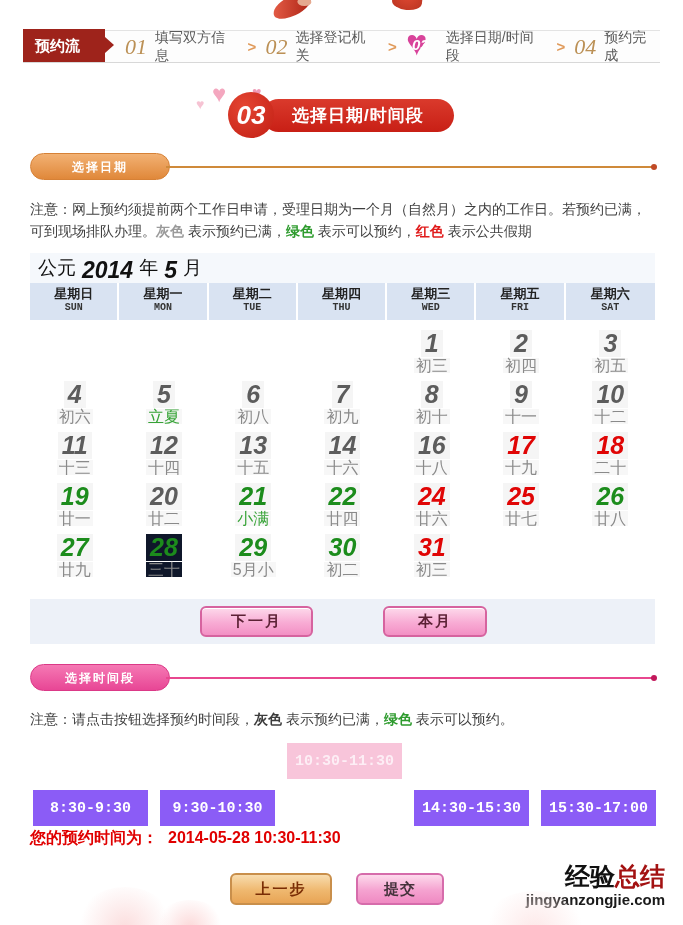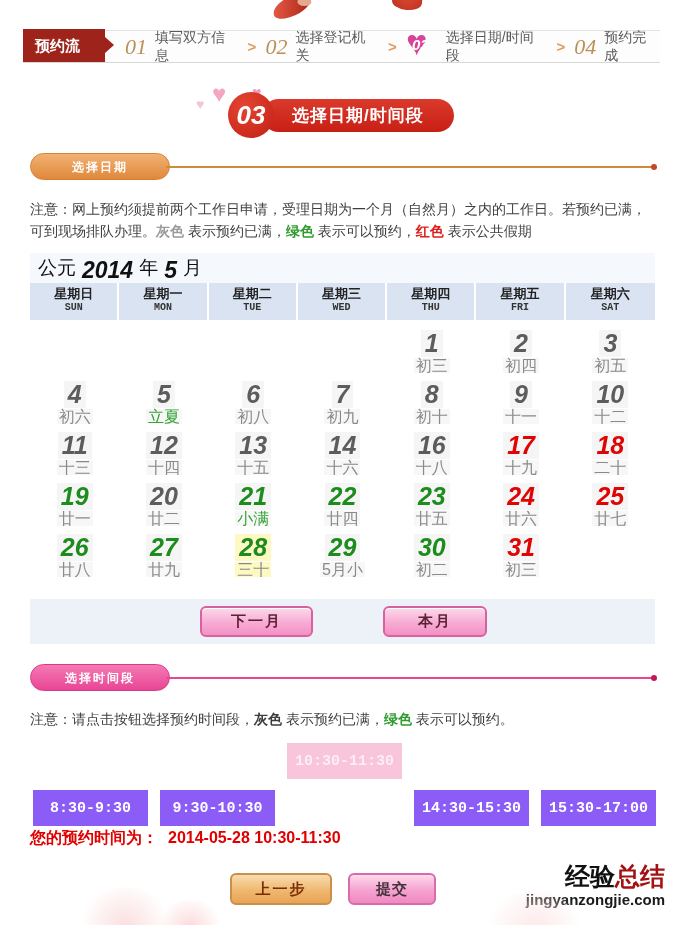--- a/index.html
+++ b/index.html
@@ -82,39 +82,39 @@
   .cal-grid { display:grid; grid-template-columns:repeat(7,1fr); row-gap:5px; padding-top:10px; }
   .day-cell { height:46px; text-align:center; }
   .day-num { display:inline-block; font-style:italic; font-weight:bold; font-size:25px;
     line-height:25px; padding:1px 4px; background:#f5f5f5; }
   .day-lunar { display:inline-block; margin-top:1px; font-size:16px; line-height:15px;
     color:#8a8a8a; background:#f7f7f7; padding:0 2px; }
   .st-gray .day-num { color:#5c5c5c; }
   .st-green .day-num { color:#1c8c1c; }
   .st-red .day-num { color:#e00505; }
   .lunar-green .day-lunar { color:#36a336; }
-  .sel .day-num, .sel .day-lunar { background:#fef9c3; }
+  .sel .day-num, .sel .day-lunar { background:#0f172a; }
   .cal-strip { margin-top:19px; height:45px; background:#edf1f8; display:flex; align-items:center; }
   .pink-btn { height:31px; border-radius:6px; border:2px solid #d6639f;
     background:linear-gradient(#fdd9eb 0%, #f8abd4 55%, #f290c4 100%);
     color:#5c2135; font-weight:bold; font-size:15px; letter-spacing:2px; cursor:pointer;
     box-shadow:inset 0 1px 0 #fff; }
   .btn-next { width:113px; margin-left:170px; }
   .btn-this { width:104px; margin-left:70px; }
   
   .slots { position:absolute; left:33px; top:743px; display:flex; gap:12px; }
   .slot { width:115px; height:36px; border:none; color:#fff; font-weight:bold; font-size:15px;
     font-family:"Liberation Mono", monospace; cursor:pointer; }
   .slot.available { background:#8b5cf6;margin-top:47px; }
   .slot.selected { background:#f8c5da; color:#fdeef5; }
   
   .summary { position:absolute; left:30px; top:828px; font-size:16px; font-weight:bold; color:#e00000; }
   .summary .val { margin-left:10px; }
   
-  .footer-btns { position:absolute; left:230px; top:873px; display:flex; gap:16px; }
+  .footer-btns { position:absolute; left:230px; top:873px; display:flex; gap:24px; }
   .btn-prev { width:102px; height:32px; border-radius:6px; border:2px solid #c98f4b;
     background:linear-gradient(#f8dcae 0%, #efb86f 55%, #e8a455 100%);
     color:#7a2d05; font-weight:bold; font-size:15px; letter-spacing:2px; cursor:pointer; }
   .btn-submit { width:88px; height:32px; border-radius:6px; border:2px solid #d66cab;
     background:linear-gradient(#fddaec 0%, #f5a2d0 55%, #ef8ac2 100%);
     color:#44323b; font-weight:bold; font-size:15px; letter-spacing:1px; cursor:pointer; }
   
   .watermark { position:absolute; right:18px; top:862px; text-align:right; }
   .wm-line1 { font-size:25px; font-weight:bold; line-height:28px; }
   .wm-black { color:#111; }
@@ -197,26 +197,26 @@
       </div>
       <div class="wk-cell">
         <span class="wk-cn">星期一</span>
         <span class="wk-en">MON</span>
       </div>
       <div class="wk-cell">
         <span class="wk-cn">星期二</span>
         <span class="wk-en">TUE</span>
       </div>
       <div class="wk-cell">
+        <span class="wk-cn">星期四</span>
+        <span class="wk-en">THU</span>
+      </div>
+      <div class="wk-cell">
         <span class="wk-cn">星期三</span>
         <span class="wk-en">WED</span>
-      </div>
-      <div class="wk-cell">
-        <span class="wk-cn">星期四</span>
-        <span class="wk-en">THU</span>
       </div>
       <div class="wk-cell">
         <span class="wk-cn">星期五</span>
         <span class="wk-en">FRI</span>
       </div>
       <div class="wk-cell">
         <span class="wk-cn">星期六</span>
         <span class="wk-en">SAT</span>
       </div>
     </div>
@@ -239,21 +239,20 @@
       <div class="day-cell st-gray"><span class="day-num">12</span><br><span class="day-lunar">十四</span></div>
       <div class="day-cell st-gray"><span class="day-num">13</span><br><span class="day-lunar">十五</span></div>
       <div class="day-cell st-gray"><span class="day-num">14</span><br><span class="day-lunar">十六</span></div>
       <div class="day-cell st-gray"><span class="day-num">16</span><br><span class="day-lunar">十八</span></div>
       <div class="day-cell st-red"><span class="day-num">17</span><br><span class="day-lunar">十九</span></div>
       <div class="day-cell st-red"><span class="day-num">18</span><br><span class="day-lunar">二十</span></div>
       <div class="day-cell st-green"><span class="day-num">19</span><br><span class="day-lunar">廿一</span></div>
       <div class="day-cell st-gray"><span class="day-num">20</span><br><span class="day-lunar">廿二</span></div>
       <div class="day-cell st-green lunar-green"><span class="day-num">21</span><br><span class="day-lunar">小满</span></div>
       <div class="day-cell st-green"><span class="day-num">22</span><br><span class="day-lunar">廿四</span></div>
-      <div class="day-cell st-green"><span class="day-num">23</span><br><span class="day-lunar">廿五</span></div>
       <div class="day-cell st-red"><span class="day-num">24</span><br><span class="day-lunar">廿六</span></div>
       <div class="day-cell st-red"><span class="day-num">25</span><br><span class="day-lunar">廿七</span></div>
       <div class="day-cell st-green"><span class="day-num">26</span><br><span class="day-lunar">廿八</span></div>
       <div class="day-cell st-green"><span class="day-num">27</span><br><span class="day-lunar">廿九</span></div>
       <div class="day-cell st-green sel"><span class="day-num">28</span><br><span class="day-lunar">三十</span></div>
       <div class="day-cell st-green"><span class="day-num">29</span><br><span class="day-lunar">5月小</span></div>
       <div class="day-cell st-green"><span class="day-num">30</span><br><span class="day-lunar">初二</span></div>
       <div class="day-cell st-red"><span class="day-num">31</span><br><span class="day-lunar">初三</span></div>
     </div>
   <div class="cal-strip">

